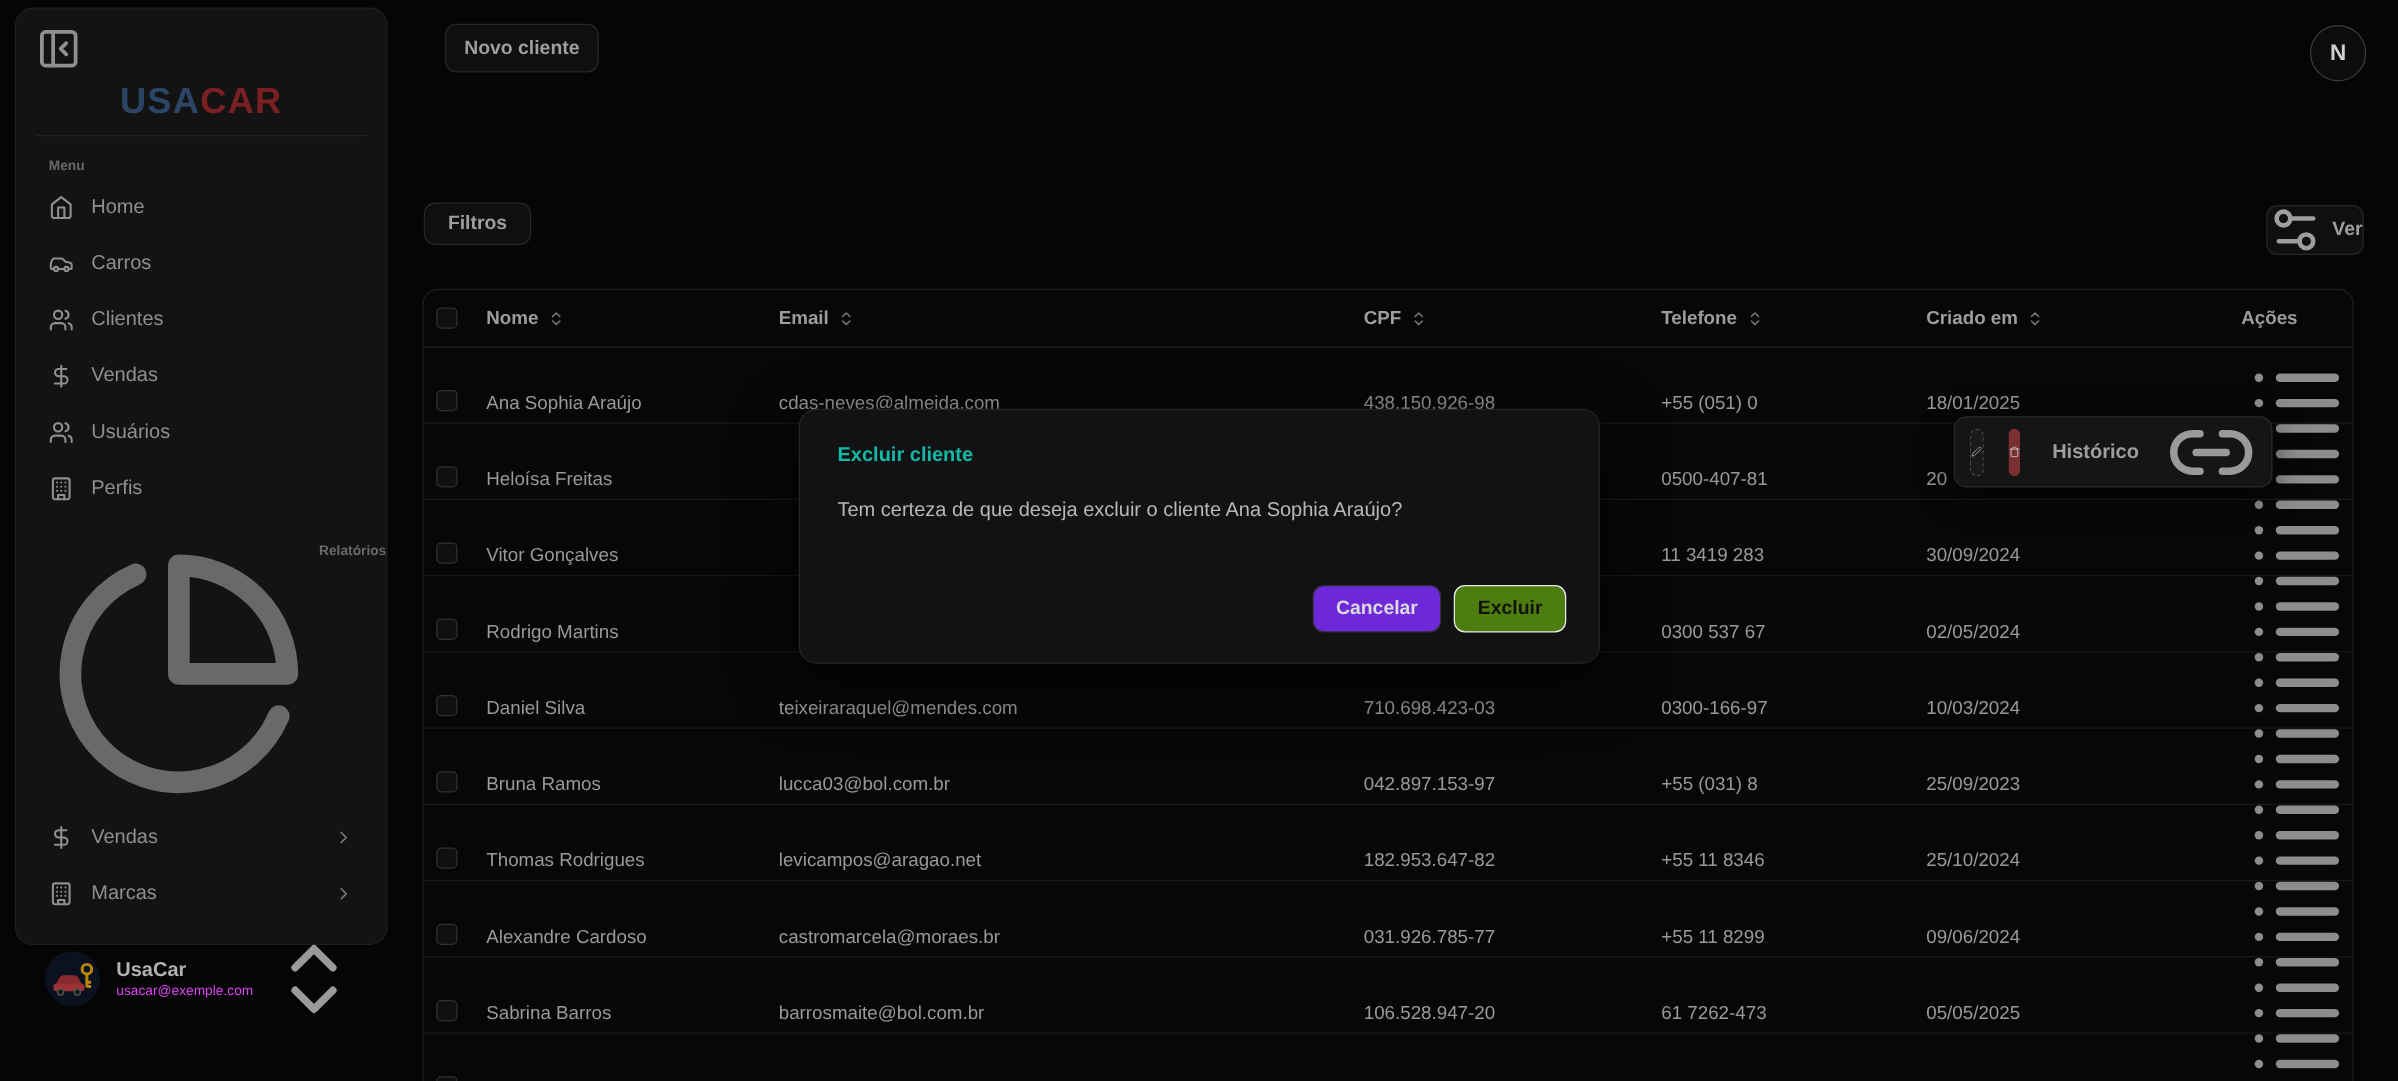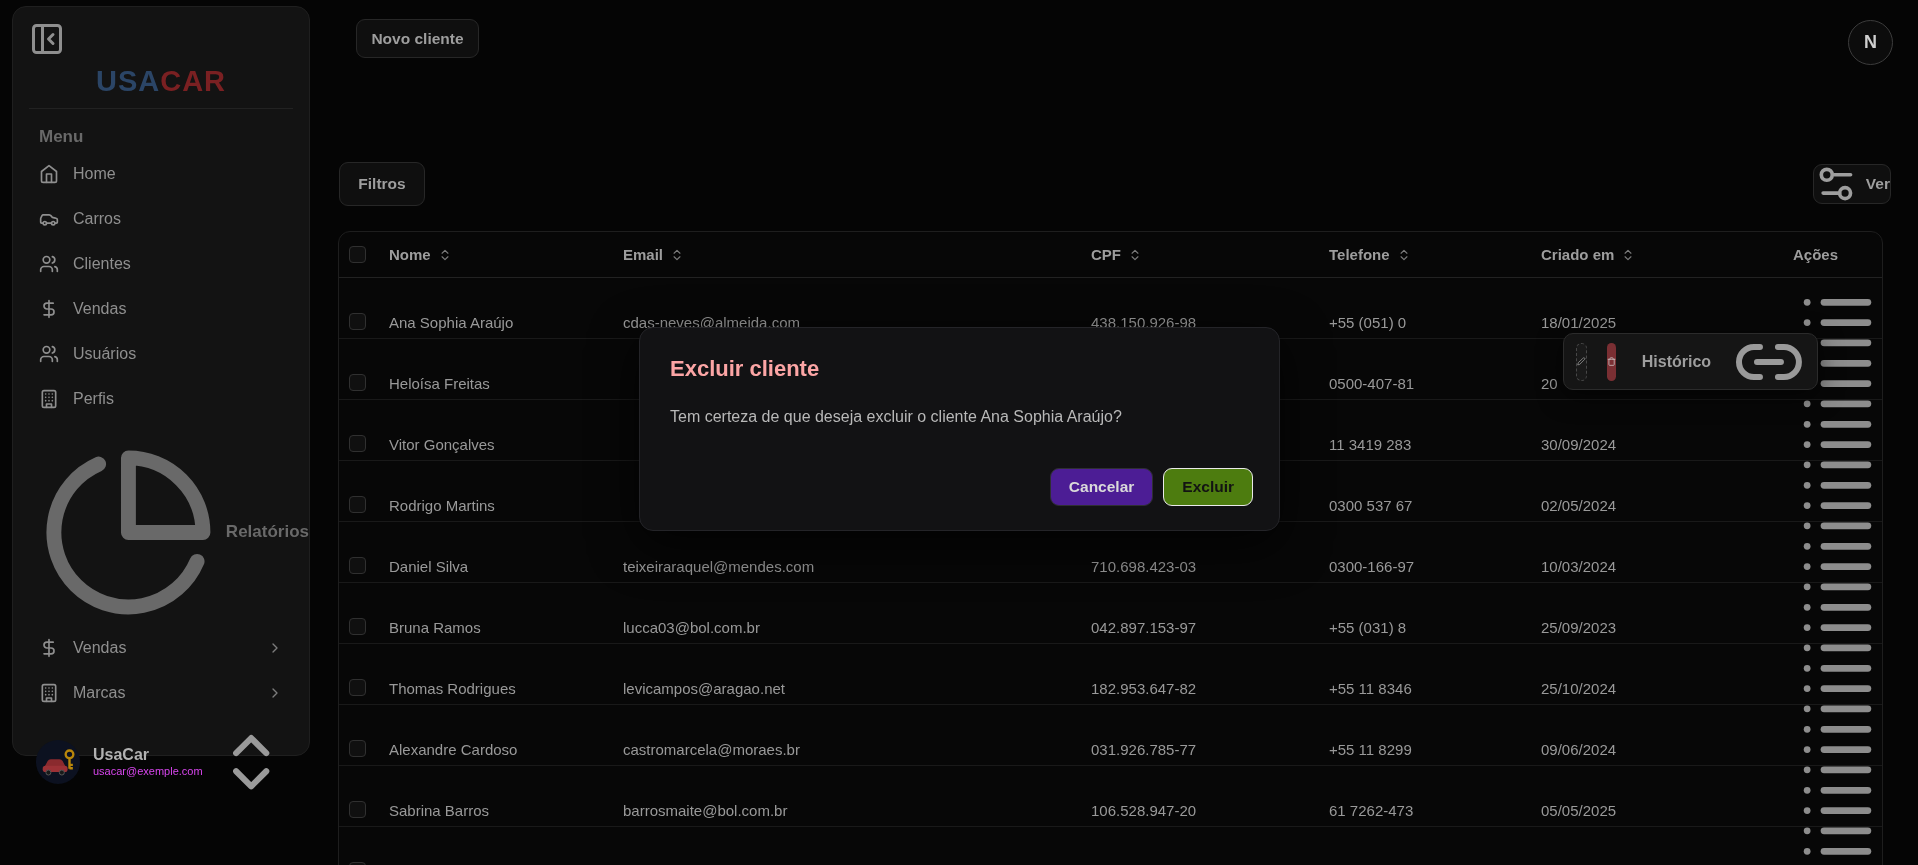--- a/index.html
+++ b/index.html
@@ -20,22 +20,22 @@
   .collapse-btn {
     margin-left:16px; width:36px; height:36px; background:transparent; border:none;
     color:#8f8f8f; cursor:pointer; display:flex; align-items:center; justify-content:center;
   }
   .collapse-btn svg { width:26px; height:26px; }
   .logo { text-align:center; font-size:29px; font-weight:800; letter-spacing:1px; margin-top:8px; height:40px; }
   .logo .p1 { color:#2b4566; }
   .logo .p2 { color:#7a2022; }
   .side-divider { border-bottom:1px solid #222222; margin:10px 16px 0 16px; }
   .menu-label {
-    margin:18px 0 4px 26px; font-size:17px; font-weight:700; color:#696969;
-    display:flex; align-items:center; gap:8px;
+    margin:18px 0 4px 26px; font-size:11px; font-weight:700; color:#696969;
+    display:flex; align-items:flex-start; gap:8px;
   }
   .menu-label svg { width:16px; height:16px; }
   .menu-list { display:flex; flex-direction:column; }
   .menu-item {
     height:45px; display:flex; align-items:center; gap:14px; padding:0 26px 0 26px;
     color:#8f8f8f; font-size:16px; cursor:pointer;
   }
   .menu-item .mi-icon { width:20px; height:20px; display:flex; }
   .menu-item .mi-icon svg { width:20px; height:20px; }
   .menu-item .mi-chevron { margin-left:auto; width:16px; height:16px; color:#7c7c7c; }
@@ -60,21 +60,21 @@
     border-radius:9px; font-size:15.5px; font-weight:600; cursor:pointer;
     font-family:"Liberation Sans", sans-serif;
     display:inline-flex; align-items:center; justify-content:center; gap:8px;
   }
   .new-client-btn { position:absolute; left:356px; top:19px; width:123px; height:39px; }
   .avatar-n {
     position:absolute; left:1848px; top:20px; width:45px; height:45px; border-radius:50%;
     background:#0c0c0c; border:1px solid #3c3c3c; color:#cfcfcf;
     display:flex; align-items:center; justify-content:center; font-size:18px; font-weight:600; cursor:pointer;
   }
-  .filters-btn { position:absolute; left:339px; top:162px; width:86px; height:44px; }
+  .filters-btn { position:absolute; left:339px; top:162px; width:86px; height:34px; }
   .view-btn { position:absolute; left:1813px; top:164px; width:78px; height:40px; }
   .view-btn svg { width:16px; height:16px; }
 
   
   .table-card {
     position:absolute; left:338px; top:231px; width:1545px; height:700px;
     border:1px solid #1e1e1e; border-radius:12px 12px 0 0; overflow:hidden; background:#070707;
   }
   .tgrid { display:grid; grid-template-columns:50px 234px 468px 238px 212px 240px 1fr; align-items:center; }
   .thead { height:46px; border-bottom:1px solid #222; }
@@ -112,25 +112,25 @@
   .historico { font-size:16px; font-weight:700; color:#9e9e9e; margin-left:6px; cursor:pointer; }
   .link-ico { color:#9a9a9a; display:flex; margin-left:2px; }
   .link-ico svg { width:19px; height:19px; }
 
   
   .modal {
     position:absolute; left:639px; top:327px; width:641px; height:204px;
     background:#121214; border:1px solid #242428; border-radius:14px;
     box-shadow:0 14px 48px rgba(0,0,0,.7); padding:28px 30px;
   }
-  .modal-title { font-size:22px; font-weight:700; color:#fca5a5; }
+  .modal-title { font-size:16px; font-weight:700; color:#14b8a6; }
   .modal-msg { margin-top:26px; font-size:16px; color:#b8b8b8; }
   .modal-actions { position:absolute; right:26px; bottom:24px; display:flex; gap:10px; }
   .cancel-btn {
-    background:#4c1d95; border:1px solid #2f2f33; color:#dadada; border-radius:9px;
+    background:#6d28d9; border:1px solid #2f2f33; color:#dadada; border-radius:9px;
     padding:9px 18px; font-size:15.5px; font-weight:600; cursor:pointer;
     font-family:"Liberation Sans", sans-serif;
   }
   .confirm-btn {
     background:#4d7c0f; border:1px solid #e9e9e9; color:#131313; border-radius:9px;
     padding:9px 18px; font-size:15.5px; font-weight:600; cursor:pointer;
     font-family:"Liberation Sans", sans-serif;
   }
 </style>
 </head>

